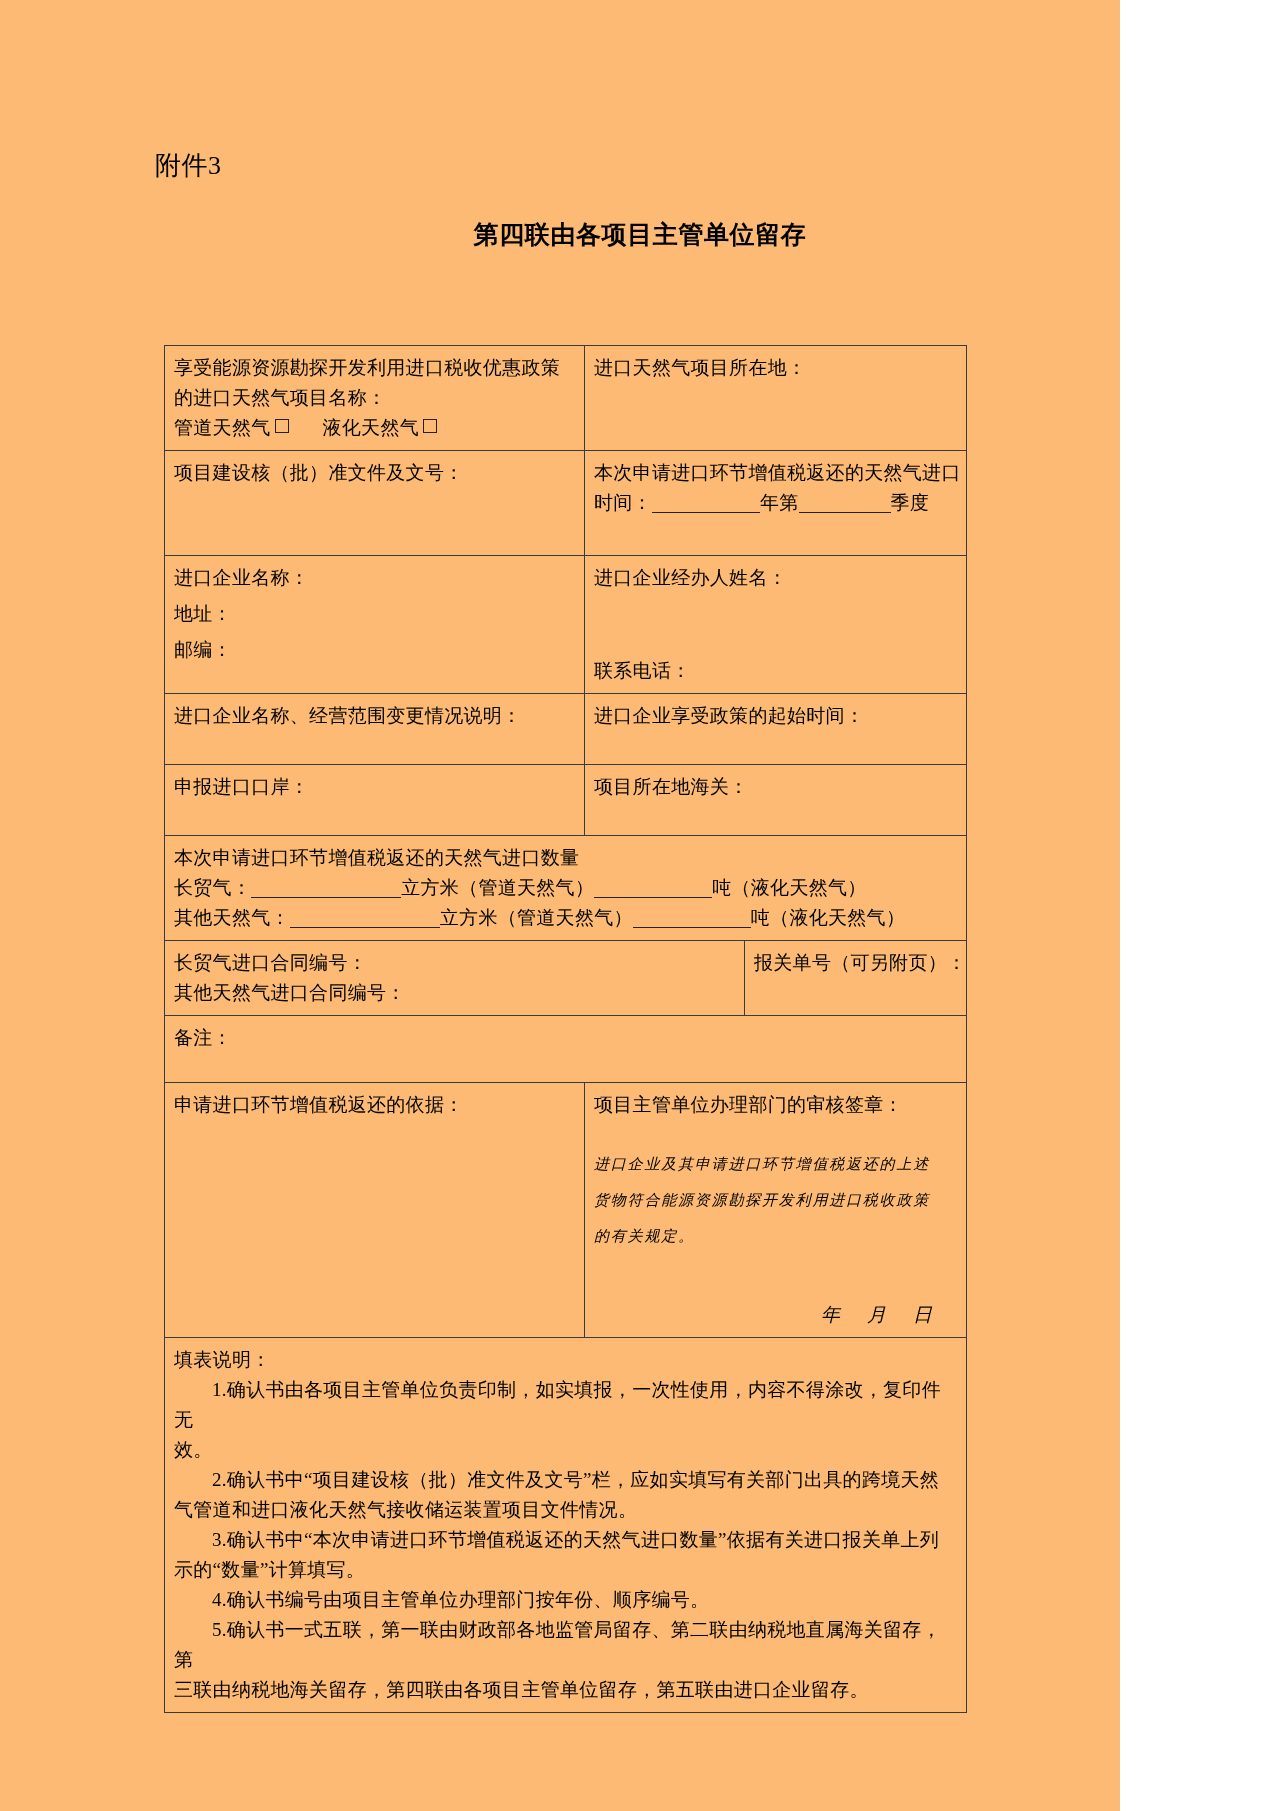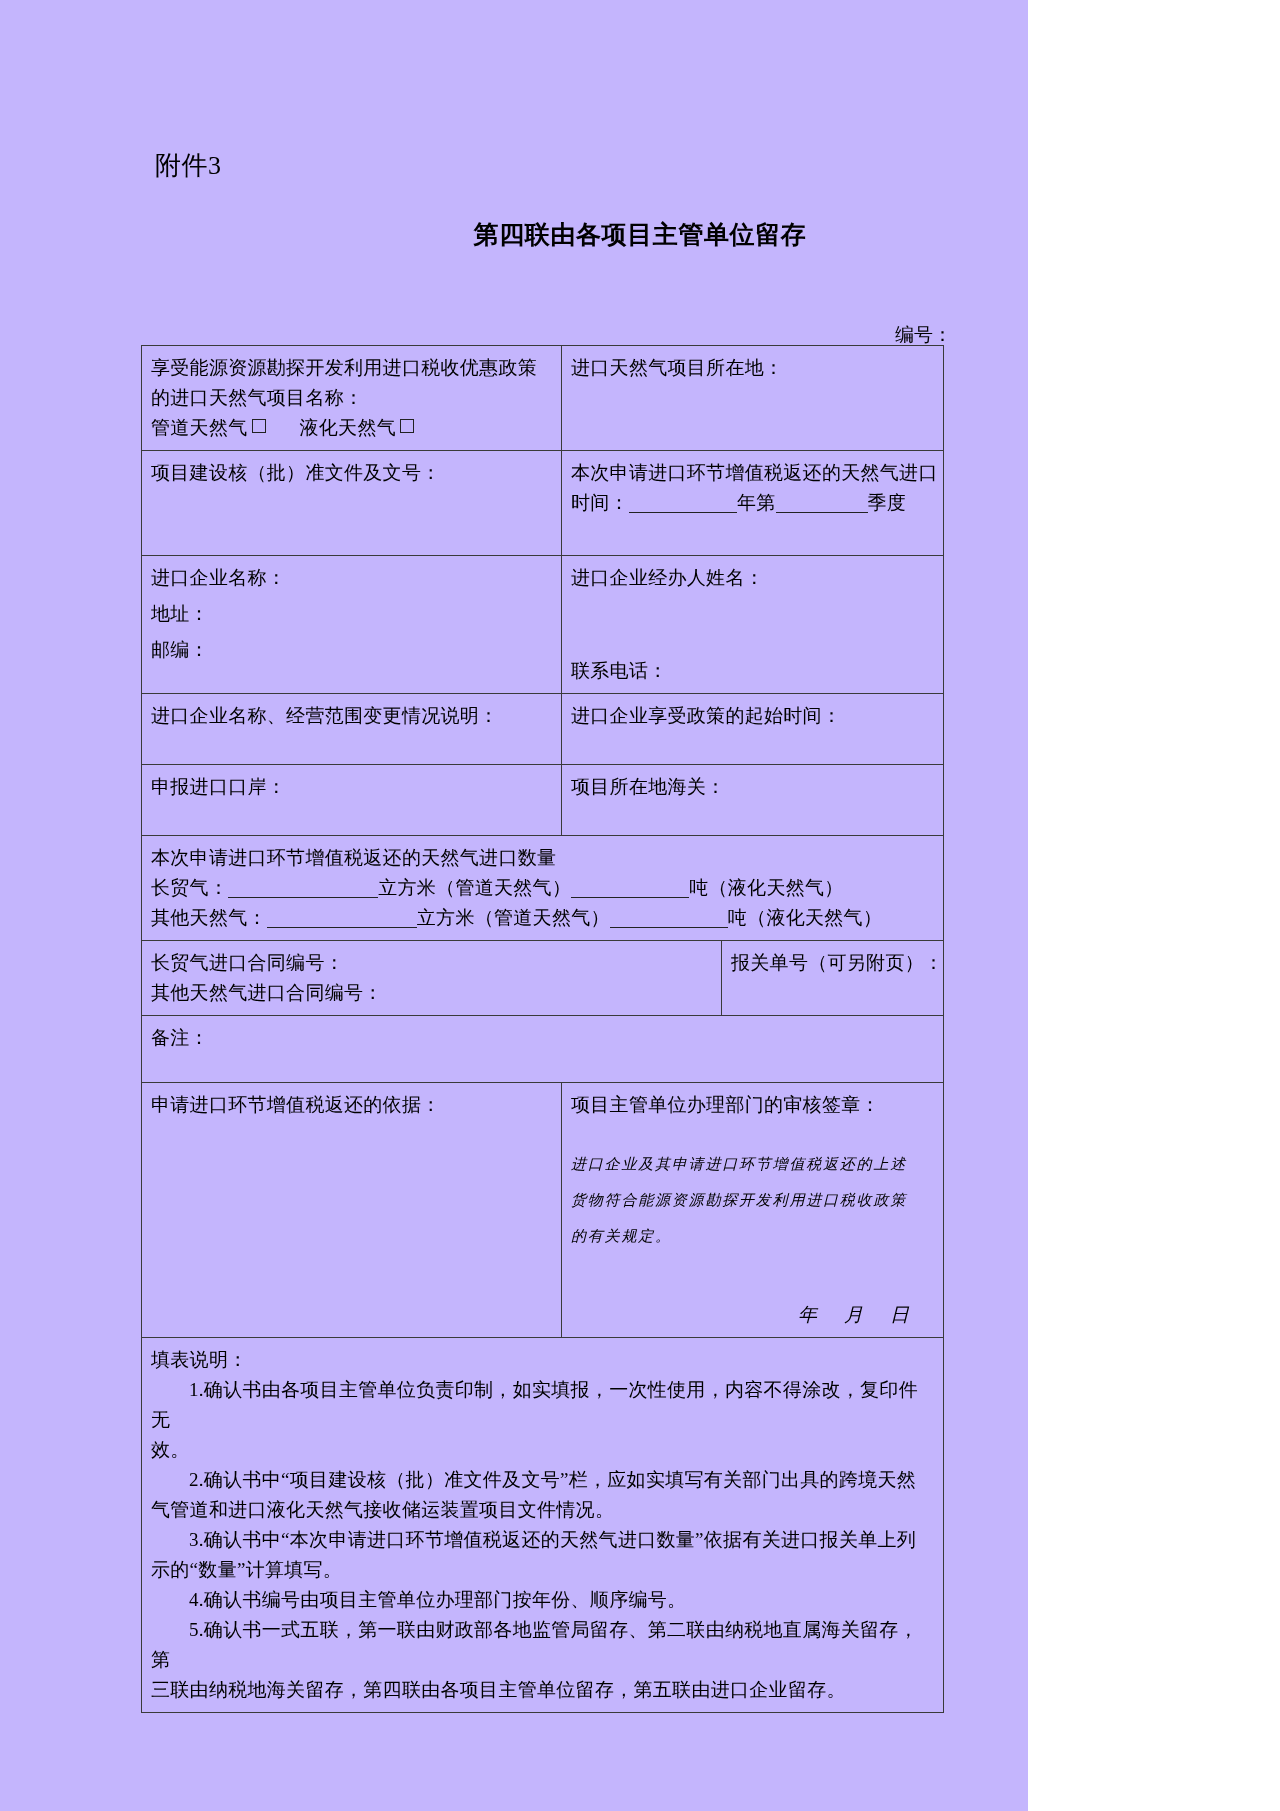--- a/index.html
+++ b/index.html
@@ -11,23 +11,23 @@
     width: 1280px;
     height: 1811px;
     font-family: "Liberation Serif", "DejaVu Serif", serif;
     color: #000000;
     position: relative;
     overflow: hidden;
   }
   .page {
     position: absolute;
     left: 0; top: 0;
-    width: 1028px;
+    width: 1120px;
     height: 1811px;
-    background: #c4b5fd;
+    background: #fdba74;
   }
   .attachment-label {
     position: absolute;
     left: 155px;
     top: 148px;
     font-size: 26px;
     letter-spacing: 0.5px;
     white-space: nowrap;
   }
   .doc-title {
@@ -47,21 +47,21 @@
     position: absolute;
     left: 0;
     top: 322px;
     width: 952px;
     text-align: right;
     font-size: 19px;
   }
 
   table.form {
     position: absolute;
-    left: 141px;
+    left: 164px;
     top: 345px;
     width: 802px;
     border-collapse: collapse;
     table-layout: fixed;
     font-size: 19px;
   }
   table.form td {
     border: 1.4px solid #3a3a3a;
     padding: 7px 9px 7px 9px;
     vertical-align: top;
@@ -120,21 +120,20 @@
 <body>
 
 <div class="page">
 
   <div class="attachment-label">附件3</div>
 
   <div class="doc-title">
     <div>第四联由各项目主管单位留存</div>
   </div>
 
-  <div class="serial-row">编号：</div>
 
   <table class="form">
     <colgroup>
       <col style="width:420px">
       <col style="width:160px">
       <col style="width:222px">
     </colgroup>
 
     <tbody>
         <tr>

